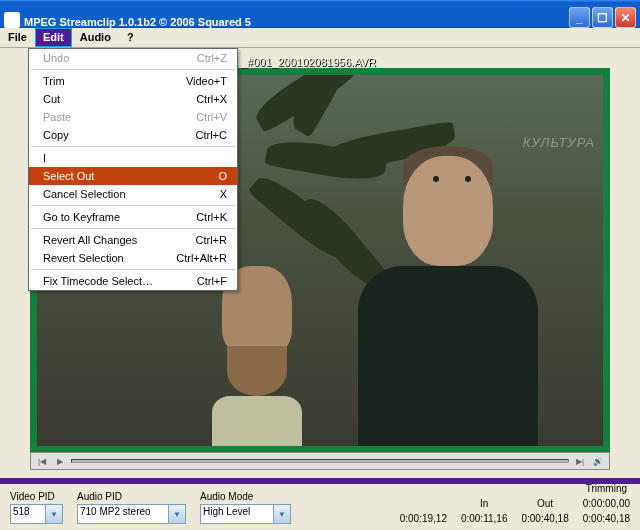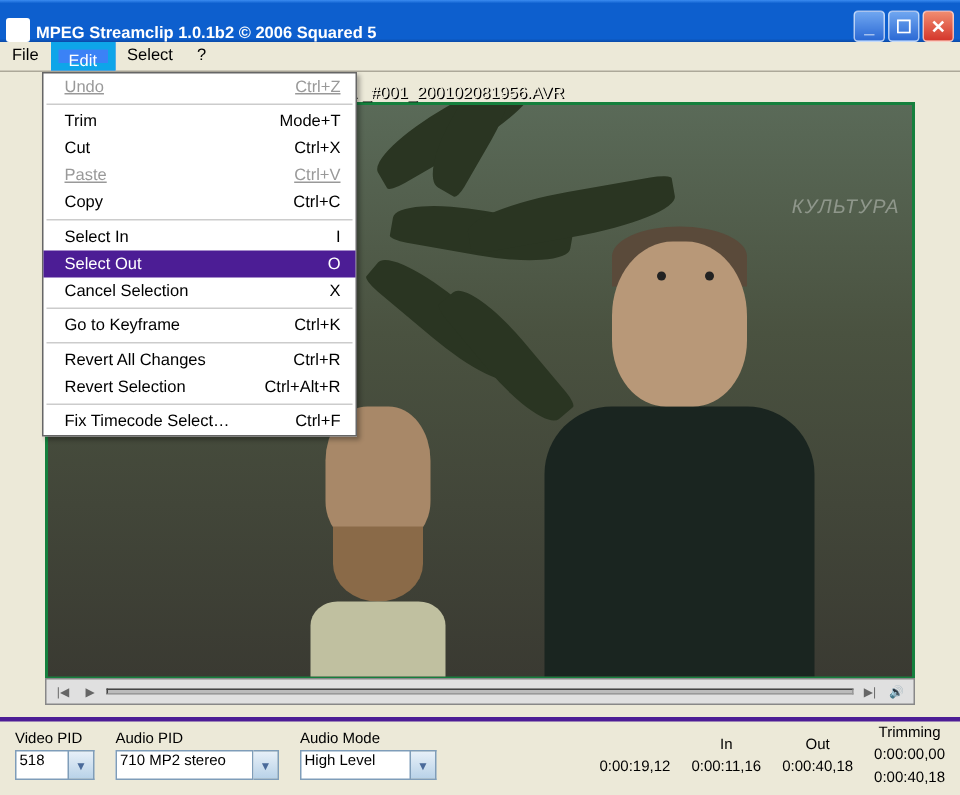--- a/index.html
+++ b/index.html
@@ -6,27 +6,27 @@
 body { background: #ece9d8; width: 640px; height: 530px; overflow: hidden; }
 
 .titlebar { height: 28px; background: linear-gradient(to bottom, #3a8bf0, #0d5fce 8%, #0d5fce 92%, #0a4aa8); display: flex; align-items: flex-end; padding: 0 4px; color: #fff; font-weight: bold; font-size: 13px; }
 .titlebar .appicon { width: 16px; height: 16px; background: #fff; margin-right: 4px; border-radius: 2px; }
 .titlebar .title { flex: 1; }
 .titlebar .sysbtns { display: flex; gap: 2px; }
 .titlebar .sysbtn { width: 21px; height: 21px; border-radius: 3px; display: flex; align-items: center; justify-content: center; color: #fff; font-weight: bold; font-size: 12px; border: 1px solid rgba(255,255,255,0.6); }
 .sysbtn.min, .sysbtn.max { background: linear-gradient(to bottom, #6fa6f0, #2b69d4); }
 .sysbtn.close { background: linear-gradient(to bottom, #f08b6f, #d4362b); }
 
-.menubar { height: 20px; background: #ece9d8; display: flex; align-items: stretch; border-bottom: 1px solid #aca899; }
+.menubar { height: 20px; background: #ece9d8; display: flex; align-items: stretch; border-bottom: 1px solid #aca899; font-weight: bold; }
 .menuitem { padding: 3px 8px; cursor: default; }
-.menuitem.open { background: #3b82f6; color: #fff; border: 5px solid #0ea5e9; padding: 2px 7px; }
+.menuitem.open { background: #4c1d95; color: #fff; border: 1px solid #0ea5e9; padding: 2px 7px; }
 
 .videoarea { position: relative; height: 430px; background: #ece9d8; padding: 6px 12px 0; }
 .filepath { color: #ece9d8; font-size: 11px; padding-left: 210px; white-space: nowrap; position: absolute; top: 8px; left: 12px; z-index: 2; text-shadow: 1px 1px 0 #000; }
-.videoframe { position: absolute; top: 20px; left: 30px; right: 30px; height: 385px; background: #3a4a3a; border: 2px solid #15803d; overflow: hidden; }
+.videoframe { position: absolute; top: 20px; left: 30px; right: 30px; height: 385px; background: #3a4a3a; border: 7px solid #15803d; overflow: hidden; }
 .videoframe .sky { position: absolute; inset: 0; background: linear-gradient(to bottom, #5a6a58 0%, #4a5240 40%, #3a3a32 100%); }
 .videoframe .plant { position: absolute; top: 10px; left: 180px; width: 250px; height: 200px; }
 .videoframe .plant div { position: absolute; width: 120px; height: 30px; background: #2a3522; border-radius: 50% 10%; transform-origin: left center; }
 .videoframe .man1 { position: absolute; bottom: 0; left: 170px; width: 100px; height: 180px; }
 .videoframe .man1 .head { width: 70px; height: 90px; background: #a88868; border-radius: 40% 40% 30% 30%; margin: 0 auto; }
 .videoframe .man1 .beard { width: 60px; height: 50px; background: #8a6a48; border-radius: 0 0 50% 50%; margin: -10px auto 0; }
 .videoframe .man1 .body { width: 90px; height: 80px; background: #c0c0a0; border-radius: 20% 20% 0 0; margin: 0 auto; }
 .videoframe .man2 { position: absolute; bottom: 0; right: 60px; width: 190px; height: 300px; }
 .videoframe .man2 .head { width: 90px; height: 110px; background: #b89878; border-radius: 45% 45% 40% 40%; margin: 0 auto; position: relative; }
 .videoframe .man2 .head::after { content:""; position:absolute; top:20px; left:62px; width:6px; height:6px; background:#222; border-radius:50%; }
@@ -34,26 +34,26 @@
 .videoframe .man2 .hair { width: 90px; height: 40px; background: #5a4a3a; border-radius: 50% 50% 0 0; margin: 0 auto -30px; }
 .videoframe .man2 .body { width: 180px; height: 180px; background: #1a2520; border-radius: 25% 25% 0 0; margin: 0 auto; }
 .watermark { position: absolute; top: 60px; right: 8px; color: rgba(255,255,255,0.35); font-size: 13px; font-style: italic; letter-spacing: 1px; }
 
 .transport { position: absolute; bottom: 8px; left: 30px; right: 30px; height: 18px; background: #e0e0e0; border: 1px solid #888; display: flex; align-items: center; padding: 0 4px; gap: 4px; }
 .transport .tbtn { width: 14px; height: 12px; display: flex; align-items: center; justify-content: center; color: #666; font-size: 8px; cursor:pointer; }
 .transport .track { flex: 1; height: 4px; background: #bbb; border: 1px inset #999; }
 
 .dropdown { position: absolute; top: 48px; left: 28px; width: 210px; background: #fff; border: 1px solid #666; box-shadow: 2px 2px 3px rgba(0,0,0,0.3); z-index: 10; font-size: 11px; }
 .dropdown .row { display: flex; padding: 3px 10px 3px 14px; cursor: default; }
-.dropdown .row.disabled { color: #999; text-decoration: underline; }
-.dropdown .row.highlight { background: #4c1d95; color: #fff; align-items: center; }
+.dropdown .row.disabled { color: #999; }
+.dropdown .row.highlight { background: #c2410c; color: #fff; align-items: center; }
 .dropdown .row .lbl { flex: 1; }
 .dropdown .sep { height: 1px; background: #ccc; margin: 2px 2px; }
 
-.statusbar { height: 48px; background: #ece9d8; display: flex; align-items: center; padding: 2px 10px; gap: 14px; border-top: 3px solid #4c1d95; color: #000; }
+.statusbar { height: 48px; background: #ece9d8; display: flex; align-items: flex-end; padding: 2px 10px; gap: 14px; border-top: 6px solid #4c1d95; color: #000; }
 .statusbar .col { display: flex; flex-direction: column; gap: 2px; }
 .statusbar label { font-size: 10px; }
 .statusbar .sel { display: flex; }
 .statusbar select, .statusbar .fakeinput { height: 20px; background: #fff; border: 1px solid #7f9db9; font-size: 10px; padding: 1px 2px; }
 .statusbar .selbtn { width: 17px; height: 20px; background: linear-gradient(to bottom,#e8f0f8,#b8d2e8); border: 1px solid #7f9db9; border-left:none; display:flex; align-items:center; justify-content:center; color:#4a6a9a; font-size:8px; }
 .statusbar .timeblock { color: #000; text-align: center; }
 .statusbar .timeblock .big { font-size: 10px; margin-top: 2px; }
 </style>
 </head>
 <body>
@@ -64,21 +64,21 @@
   <div class="sysbtns">
     <div class="sysbtn min">_</div>
     <div class="sysbtn max">☐</div>
     <div class="sysbtn close">✕</div>
   </div>
 </div>
 
 <div class="menubar">
   <div class="menuitem">File</div>
   <div class="menuitem open">Edit</div>
-  <div class="menuitem">Select</div>
+  <div class="menuitem">Audio</div>
   <div class="menuitem">?</div>
 </div>
 
 <div class="videoarea">
   <div class="filepath">n-1 _#001_200102081956.AVR</div>
   <div class="videoframe">
     <div class="sky"></div>
     <div class="plant">
       <div style="top:20px;left:40px;transform:rotate(-30deg)"></div>
       <div style="top:50px;left:50px;transform:rotate(10deg)"></div>
@@ -109,37 +109,36 @@
 </div>
 
 <div class="dropdown" id="edit-dropdown">
     <div class="row disabled">
       <span class="lbl">Undo</span>
       <span>Ctrl+Z</span>
     </div>
     <div class="sep"></div>
     <div class="row">
       <span class="lbl">Trim</span>
-      <span>Mode+T</span>
+      <span>Video+T</span>
     </div>
     <div class="row">
       <span class="lbl">Cut</span>
       <span>Ctrl+X</span>
     </div>
     <div class="row disabled">
       <span class="lbl">Paste</span>
       <span>Ctrl+V</span>
     </div>
     <div class="row">
       <span class="lbl">Copy</span>
       <span>Ctrl+C</span>
     </div>
     <div class="sep"></div>
     <div class="row">
-      <span class="lbl">Select In</span>
       <span>I</span>
     </div>
     <div class="row highlight">
       <span class="lbl">Select Out</span>
       <span>O</span>
     </div>
     <div class="row">
       <span class="lbl">Cancel Selection</span>
       <span>X</span>
     </div>

